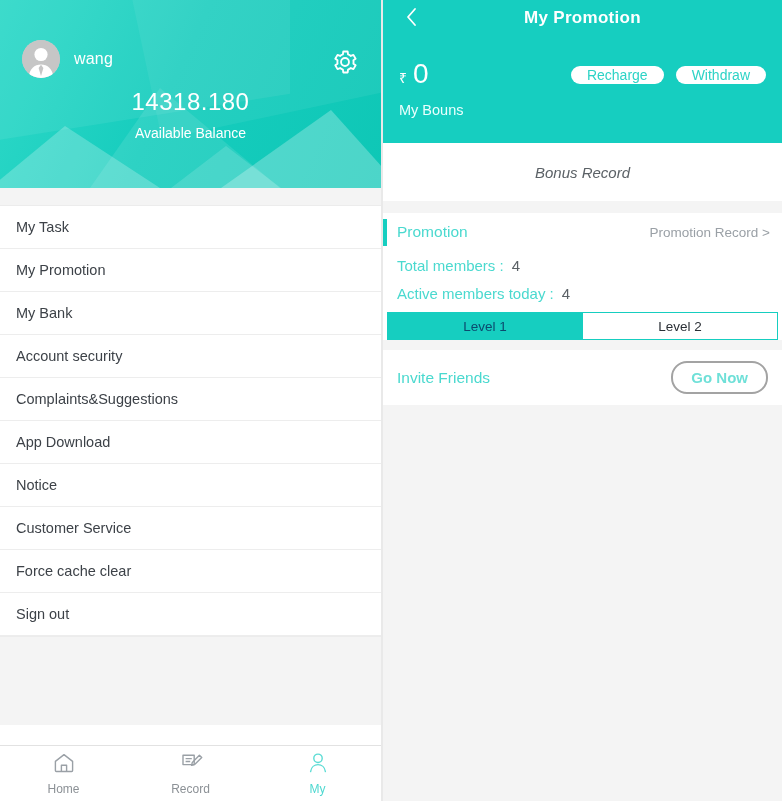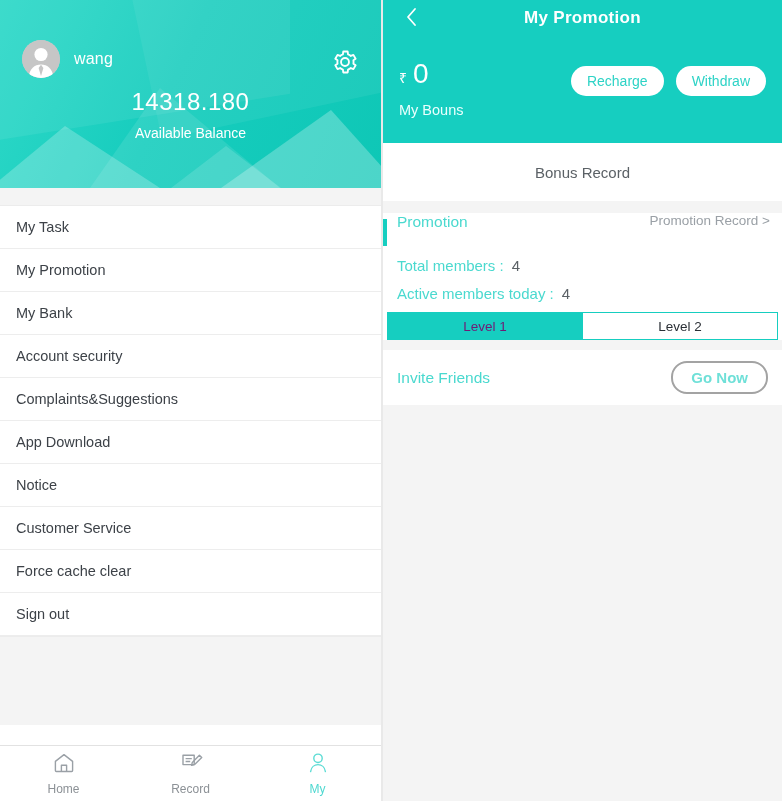--- a/index.html
+++ b/index.html
@@ -109,56 +109,56 @@
   }
   .bonus-row { display:flex; align-items:flex-start; margin-top:24px; }
   .bonus-left { flex:1 1 auto; }
   .bonus-amount { display:flex; align-items:baseline; color:#fff; }
   .rupee { font-size:14px; margin-right:6px; }
   .amount-val { font-size:28px; font-weight:300; line-height:1; }
   .bonus-label { font-size:14.5px; color:#eafffd; margin-top:14px; }
   .btn-group { display:flex; gap:12px; padding-top:6px; }
   .pill-btn {
     background:#fff; color:#2dd3c6; border:none;
-    border-radius:16px; padding:7px 16px; font-size:14px;
+    border-radius:16px; padding:1px 16px; font-size:14px;
     cursor:pointer; font-family:inherit; white-space:nowrap;
   }
 
   .record-tabs {
-    background:#fff; height:58px; display:flex; flex:0 0 auto; position:relative;
+    background:#fff; height:58px; display:flex; flex:0 0 auto; position:relative;font-style:italic;
   }
   .record-tab {
     flex:1; display:flex; align-items:center; justify-content:center;
     font-size:15px; color:#5b6166; cursor:pointer; position:relative;
   }
   .record-tab + .record-tab::before {
     content:''; position:absolute; left:0; top:11px; bottom:11px;
     width:1px; background:#d8d8d8;
   }
   .band { height:12px; background:#f4f4f4; flex:0 0 auto; }
 
   .promo-section { background:#fff; flex:0 0 auto; }
   .promo-row {
-    height:38px; display:flex; align-items:flex-start; justify-content:space-between;
+    height:38px; display:flex; align-items:center; justify-content:space-between;
     padding:0 12px 0 14px; position:relative;gap:29px;
   }
   .promo-row::before {
     content:''; position:absolute; left:0; top:6px; bottom:5px; width:4px; background:#16cec0;
   }
   .promo-row-title { font-size:15.5px; color:#4ad9cf; }
   .promo-record-link { font-size:13.5px; color:#9aa0a6; cursor:pointer; }
   .member-line { font-size:15px; color:#4ad9cf; padding:1px 0 0 14px; height:28px; display:flex; align-items:center; }
   .member-line .num { color:#5b6166; margin-left:8px; }
 
   .level-tabs { display:flex; height:28px; margin:5px 4px 0 4px; }
   .level-tab {
     flex:1; display:flex; align-items:center; justify-content:center;
     font-size:13.5px; cursor:pointer; border:1px solid #16cec0;
   }
-  .level-tab.active { background:#16cec0; color:#701a75; border-color:#16cec0; }
+  .level-tab.active { background:#16cec0; color:#0c4a6e; border-color:#16cec0; }
   .level-tab.inactive { background:#fff; color:#2b3036; border-left:none; }
 
   .stats-grid { display:flex; padding:14px 0 16px 0; }
   .stat-col { width:50%; padding-left:14px; }
   .stat-col:nth-child(2) { padding-left:0; margin-left:-14px; }
   .stat-head { font-size:13px; color:#8c9196; margin-bottom:13px; }
   .stat-val { font-size:15px; color:#2b3036; }
 
   .invite-band { height:10px; background:#f4f4f4; flex:0 0 auto; }
   .invite-section {

